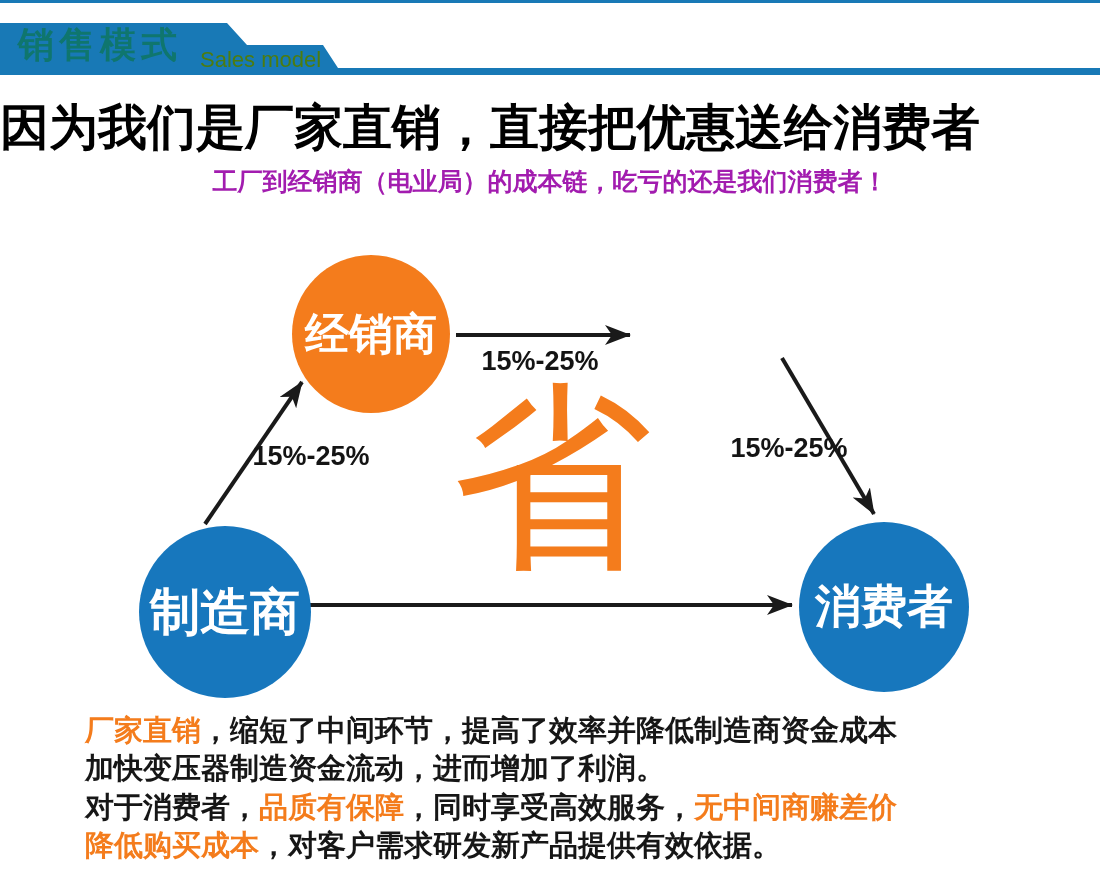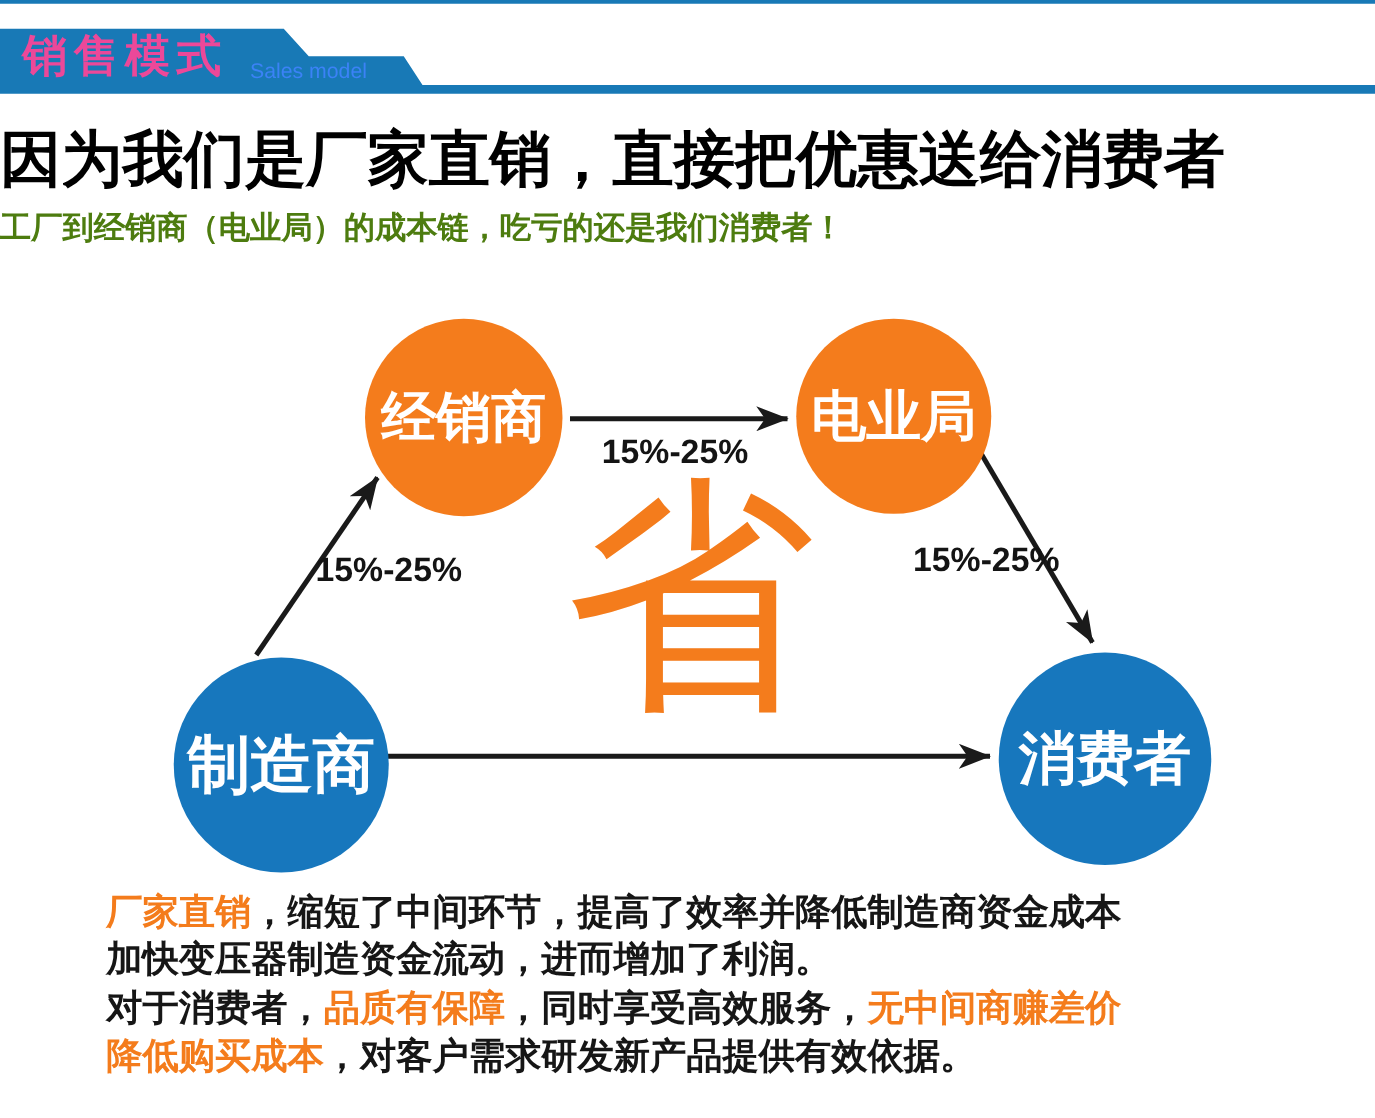--- a/index.html
+++ b/index.html
@@ -18,39 +18,39 @@
     color:var(--ink);
   }
   
   .topbar{
     position:absolute;left:0;top:0;width:1100px;height:3px;
     background:var(--banner-blue);
   }
   .banner-svg{position:absolute;left:0;top:20px;}
   .banner-cn{
     position:absolute;left:18px;top:25px;
-    font-size:36px;font-weight:bold;color:#ec4899;
+    font-size:36px;font-weight:bold;color:#0f766e;
     letter-spacing:5px;line-height:1.1;white-space:nowrap;
   }
   .banner-en{
     position:absolute;left:200px;top:47px;
-    font-size:17px;color:#3b82f6;white-space:nowrap;
+    font-size:22px;color:#4d7c0f;white-space:nowrap;
   }
   
   .main-title{
     position:absolute;left:0;top:97px;width:1100px;
     text-align:left;
     font-family:"Liberation Serif","DejaVu Serif",serif;
     font-weight:900;font-size:49px;line-height:1.25;
     color:#000;white-space:nowrap;
   }
   .sub-title{
     position:absolute;left:0;top:165px;width:1100px;
-    text-align:left;font-size:25px;font-weight:bold;
-    color:#4d7c0f;white-space:nowrap;
+    text-align:center;font-size:25px;font-weight:bold;
+    color:#a21caf;white-space:nowrap;
   }
   
   .arrows{position:absolute;left:0;top:0;width:1100px;height:894px;pointer-events:none;}
   .circle{
     position:absolute;border-radius:50%;
     display:flex;align-items:center;justify-content:center;
     color:#ffffff;font-weight:bold;white-space:nowrap;
   }
   .circle.orange{background:var(--orange);}
   .circle.blue{background:var(--blue);}
@@ -110,23 +110,20 @@
     <line x1="205" y1="524" x2="302" y2="382" stroke="#1a1a1a" stroke-width="4" marker-end="url(#ah)"></line>
     <line x1="782" y1="358" x2="874" y2="514" stroke="#1a1a1a" stroke-width="4" marker-end="url(#ah)"></line>
     <line x1="308" y1="605" x2="792" y2="605" stroke="#1a1a1a" stroke-width="4" marker-end="url(#ah)"></line>
   </svg>
 
   <div class="save-char">省</div>
 
   <div class="circle orange c-distributor">
     <span>经销商</span>
   </div>
-  <div class="circle orange c-power">
-    <span>电业局</span>
-  </div>
   <div class="circle blue c-manufacturer">
     <span>制造商</span>
   </div>
   <div class="circle blue c-consumer">
     <span>消费者</span>
   </div>
 
   <div class="pct-label pct-1">15%-25%</div>
   <div class="pct-label pct-2">15%-25%</div>
   <div class="pct-label pct-3">15%-25%</div>

